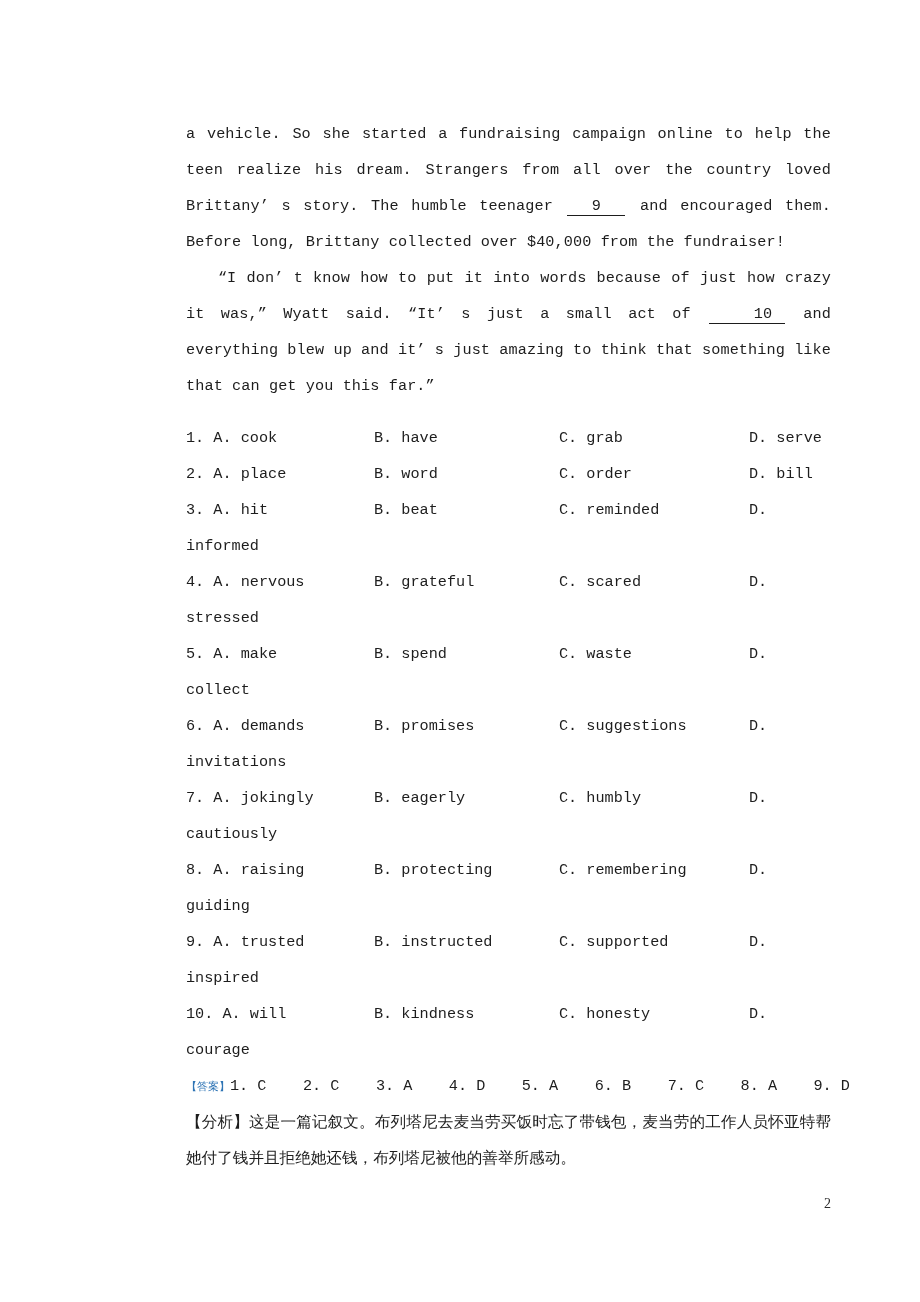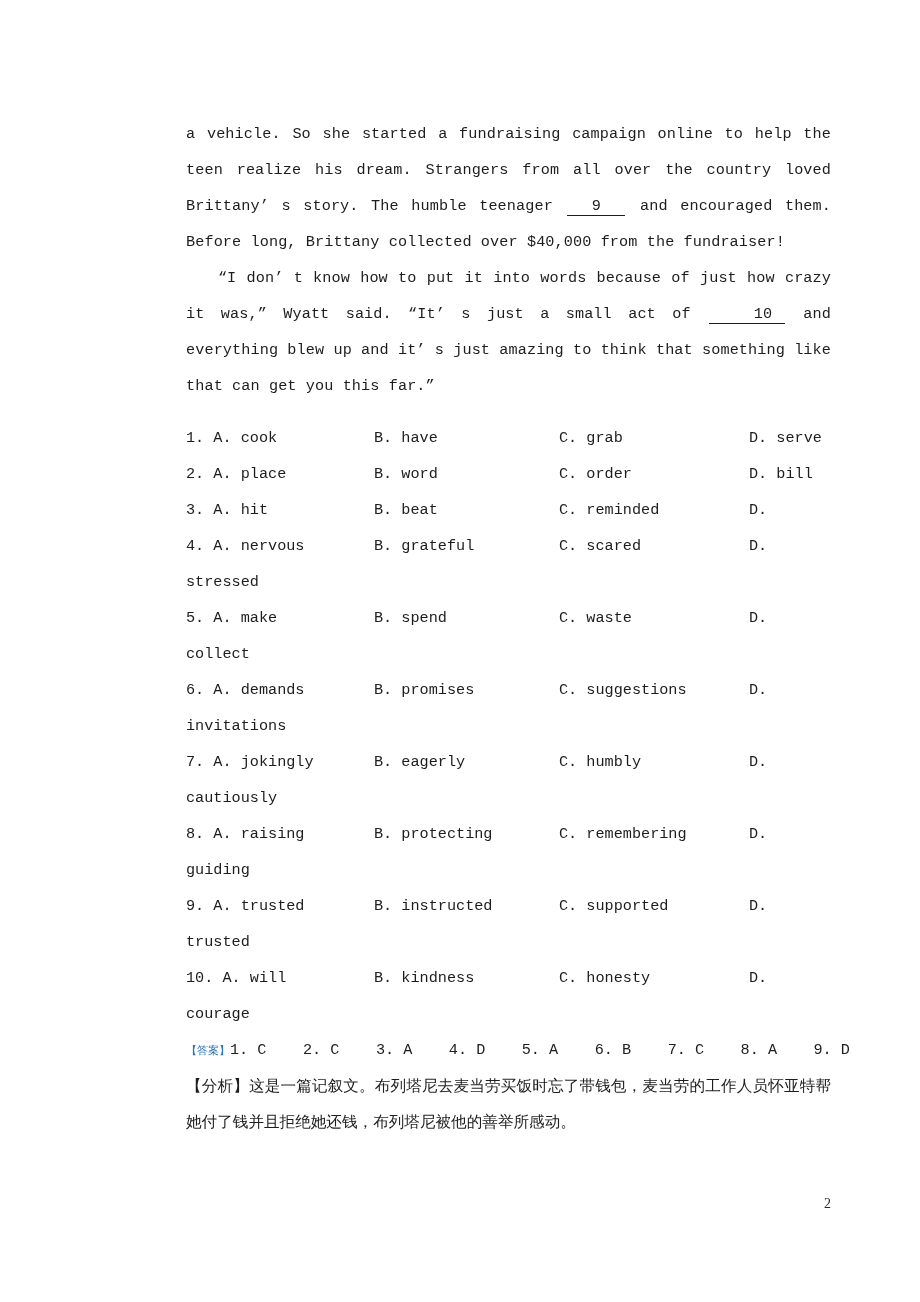--- a/index.html
+++ b/index.html
@@ -138,20 +138,21 @@
         <span class="col opt-b">B. word</span>
         <span class="col opt-c">C. order</span>
         <span class="col opt-d">D. bill</span>
       </div>
       <div class="opt-row">
         <span class="col opt-a">3. A. hit</span>
         <span class="col opt-b">B. beat</span>
         <span class="col opt-c">C. reminded</span>
         <span class="col opt-d">D.</span>
       </div>
+      <div class="opt-wrap">informed</div>
       <div class="opt-row">
         <span class="col opt-a">4. A. nervous</span>
         <span class="col opt-b">B. grateful</span>
         <span class="col opt-c">C. scared</span>
         <span class="col opt-d">D.</span>
       </div>
       <div class="opt-wrap">stressed</div>
       <div class="opt-row">
         <span class="col opt-a">5. A. make</span>
         <span class="col opt-b">B. spend</span>
@@ -179,21 +180,21 @@
         <span class="col opt-c">C. remembering</span>
         <span class="col opt-d">D.</span>
       </div>
       <div class="opt-wrap">guiding</div>
       <div class="opt-row">
         <span class="col opt-a">9. A. trusted</span>
         <span class="col opt-b">B. instructed</span>
         <span class="col opt-c">C. supported</span>
         <span class="col opt-d">D.</span>
       </div>
-      <div class="opt-wrap">trusted</div>
+      <div class="opt-wrap">inspired</div>
       <div class="opt-row">
         <span class="col opt-a">10. A. will</span>
         <span class="col opt-b">B. kindness</span>
         <span class="col opt-c">C. honesty</span>
         <span class="col opt-d">D.</span>
       </div>
       <div class="opt-wrap">courage</div>
     </div>
 
   <div class="answer-line" id="answer-host"><span class="tag">【答案】</span><span class="ans-item">1. C</span><span>&nbsp;&nbsp;&nbsp;&nbsp;</span><span class="ans-item">2. C</span><span>&nbsp;&nbsp;&nbsp;&nbsp;</span><span class="ans-item">3. A</span><span>&nbsp;&nbsp;&nbsp;&nbsp;</span><span class="ans-item">4. D</span><span>&nbsp;&nbsp;&nbsp;&nbsp;</span><span class="ans-item">5. A</span><span>&nbsp;&nbsp;&nbsp;&nbsp;</span><span class="ans-item">6. B</span><span>&nbsp;&nbsp;&nbsp;&nbsp;</span><span class="ans-item">7. C</span><span>&nbsp;&nbsp;&nbsp;&nbsp;</span><span class="ans-item">8. A</span><span>&nbsp;&nbsp;&nbsp;&nbsp;</span><span class="ans-item">9. D</span></div>

